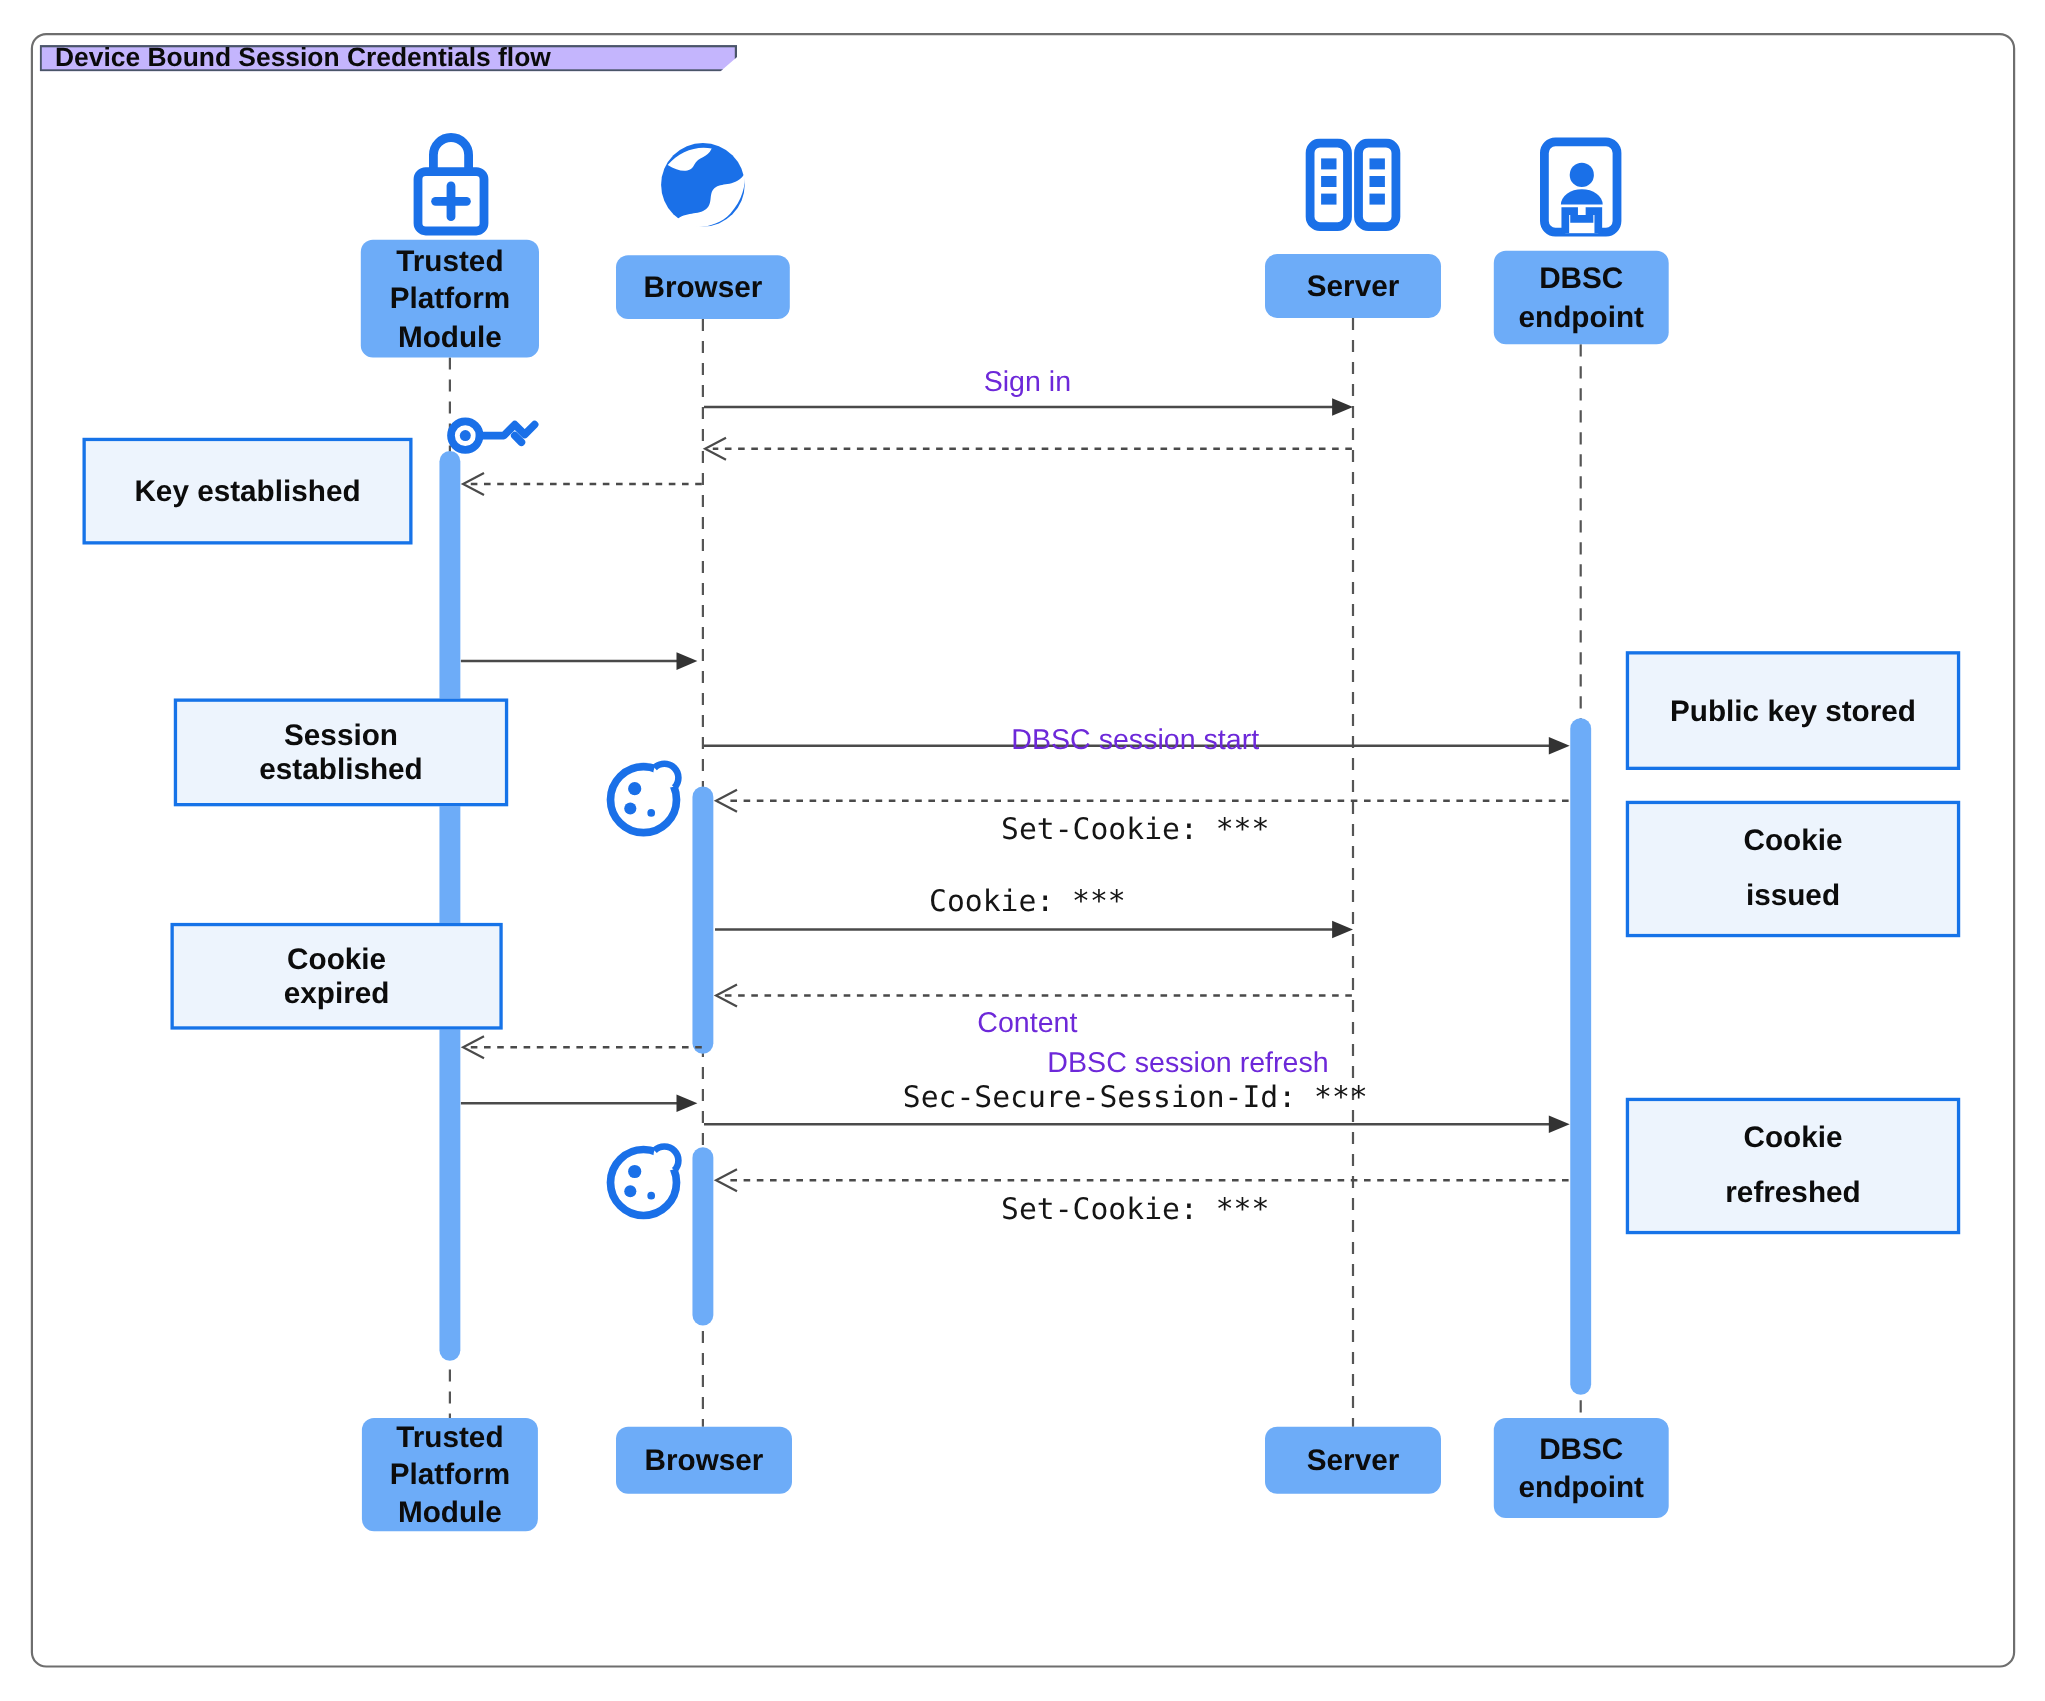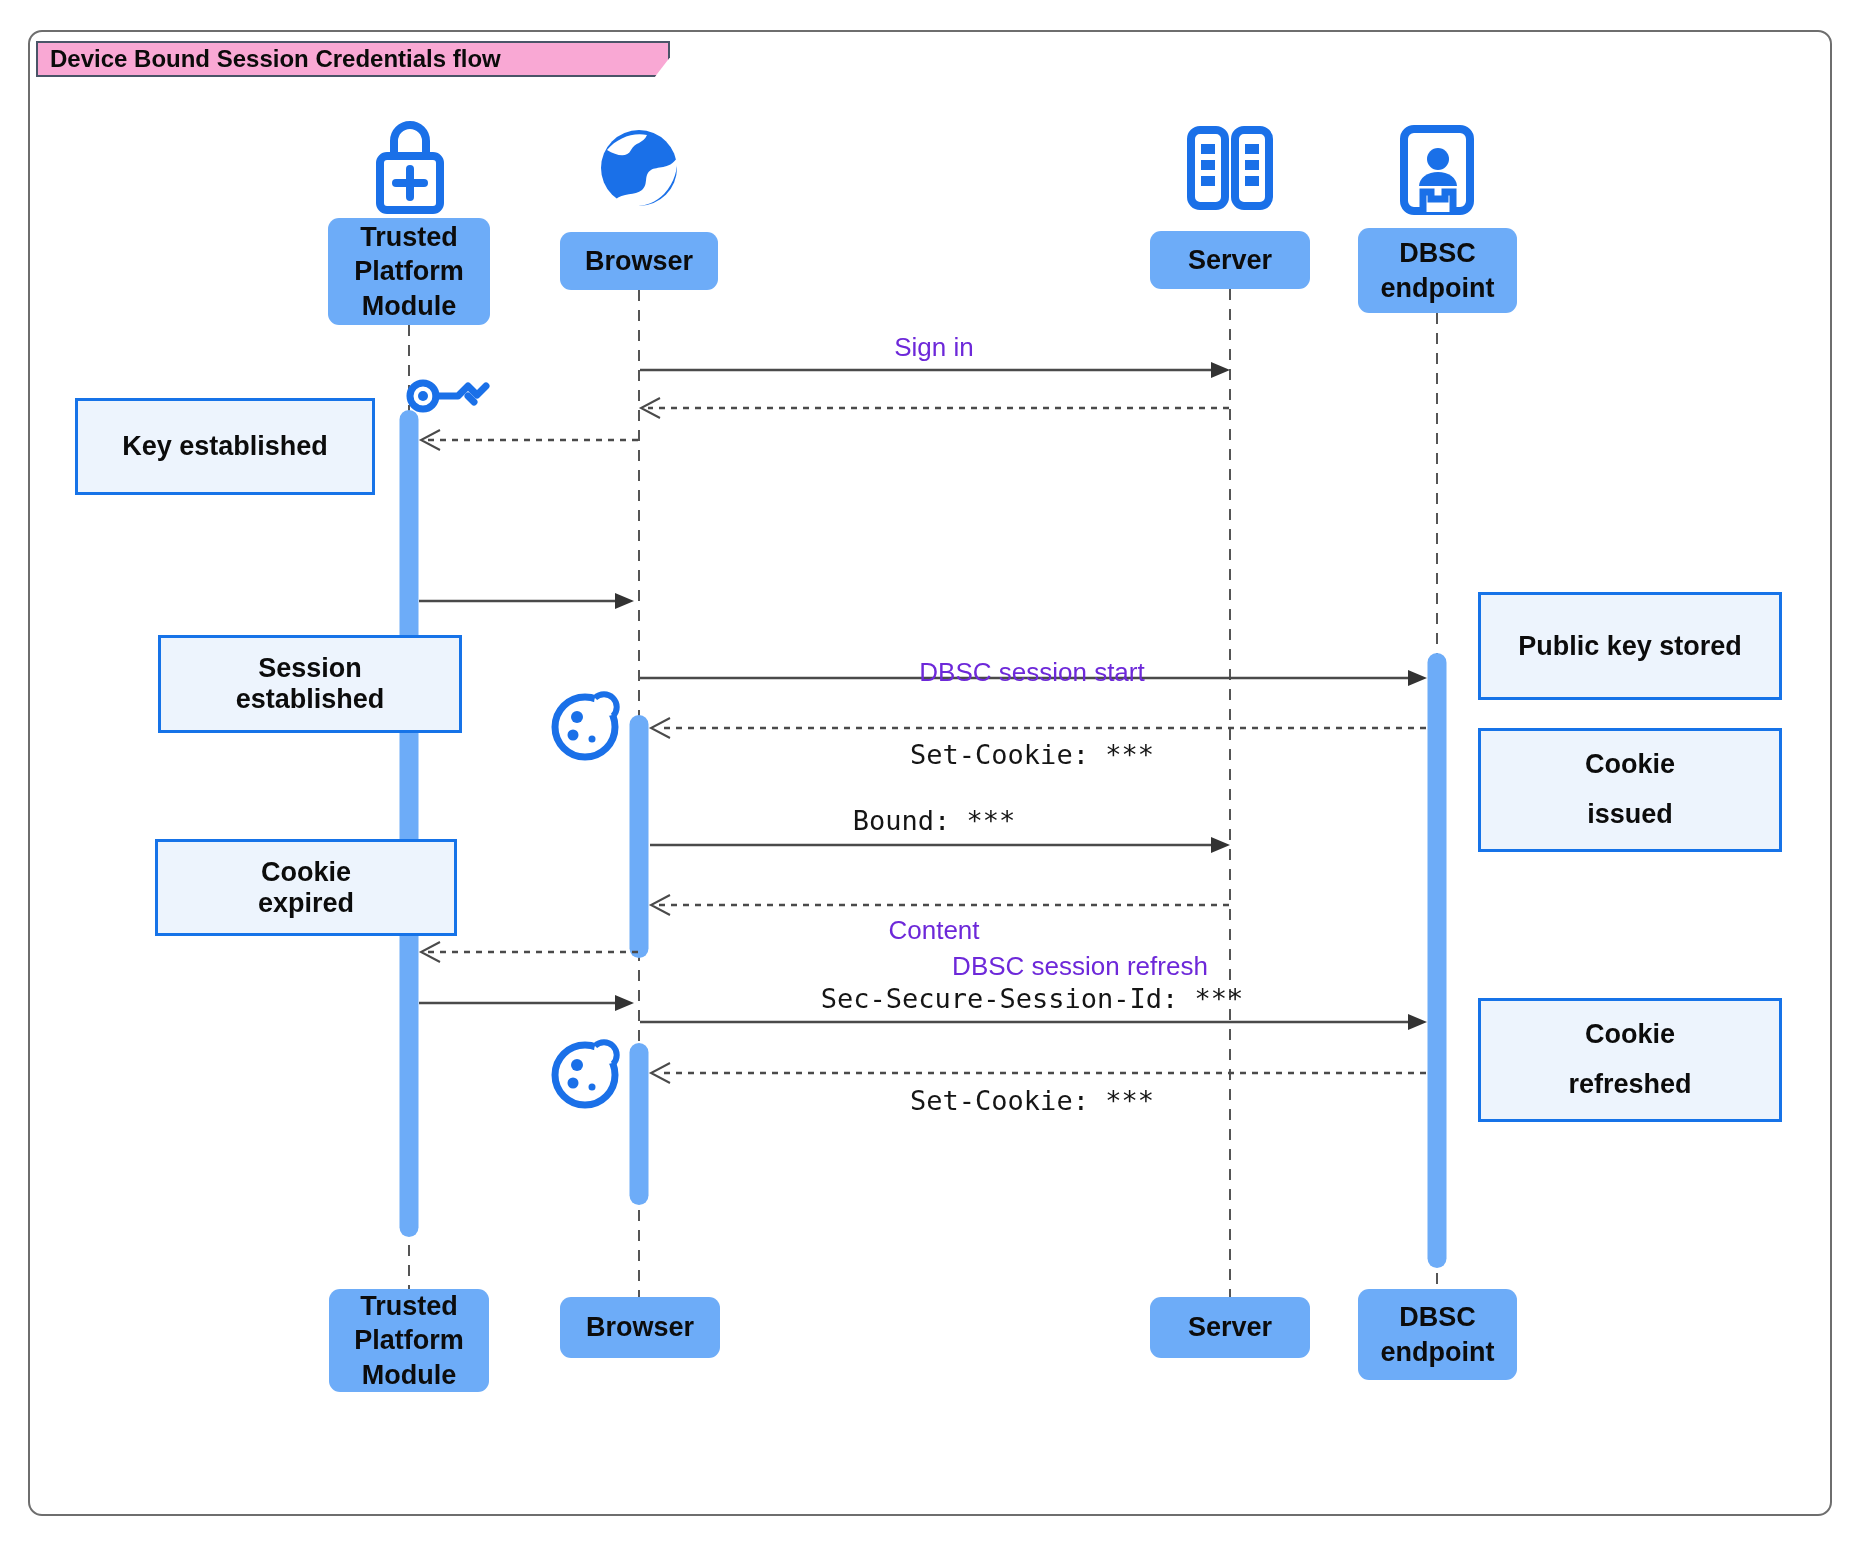--- a/index.html
+++ b/index.html
@@ -1,21 +1,21 @@
 <!DOCTYPE html>
 <html><head>
 <meta charset="utf-8">
 <style>
   html,body{margin:0;padding:0;background:#ffffff;}
   .stage{position:relative;width:1859px;height:1546px;background:#ffffff;overflow:hidden;
          font-family:"Liberation Sans",sans-serif;}
   .frame{position:absolute;left:28px;top:30px;width:1800px;height:1482px;
          border:2.5px solid #6e6e6e;border-radius:14px;background:#ffffff;z-index:0;}
-  .title-tab{position:absolute;left:36px;top:41px;width:634px;height:36px;z-index:5;
-         background:#f9a8d4;border:2px solid #4a5568;box-sizing:border-box;
+  .title-tab{position:absolute;left:36px;top:41px;width:634px;height:24px;z-index:5;
+         background:#c4b5fd;border:2px solid #4a5568;box-sizing:border-box;
          clip-path:polygon(0 0,100% 0,100% 45%,97.6% 100%,0 100%);
          display:flex;align-items:center;padding-left:12px;
          font-weight:bold;font-size:24px;color:#0b0b0b;}
   svg.overlay{position:absolute;left:0;top:0;z-index:1;}
   .lifeline{stroke:#555555;stroke-width:2;stroke-dasharray:11 9;}
   .act{fill:#6dacf8;}
   .arrow{stroke:#4a4a4a;stroke-width:2.3;fill:none;}
   .arrow.dash{stroke-dasharray:6 6;}
   .head{fill:#333333;stroke:none;}
   .chev{stroke:#4a4a4a;stroke-width:2;fill:none;stroke-dasharray:none;}
@@ -172,19 +172,19 @@
   <div class="note tall" style="left:1478px;top:728px;width:304px;height:124px;">Cookie
 issued</div>
   <div class="note" style="left:155px;top:839px;width:302px;height:97px;">Cookie
 expired</div>
   <div class="note tall" style="left:1478px;top:998px;width:304px;height:124px;">Cookie
 refreshed</div>
 
   <div class="msg" style="left:934px;top:347px;">Sign in</div>
   <div class="msg" style="left:1032px;top:672px;">DBSC session start</div>
   <div class="msg mono" style="left:1032px;top:754px;">Set-Cookie: ***</div>
-  <div class="msg mono" style="left:934px;top:820px;">Bound: ***</div>
+  <div class="msg mono" style="left:934px;top:820px;">Cookie: ***</div>
   <div class="msg" style="left:934px;top:930px;">Content</div>
   <div class="msg" style="left:1032px;top:966px;margin-left:48px;">DBSC session refresh</div>
   <div class="msg mono" style="left:1032px;top:998px;">Sec-Secure-Session-Id: ***</div>
   <div class="msg mono" style="left:1032px;top:1100px;">Set-Cookie: ***</div>
 
 </div>
 
 </body></html>

